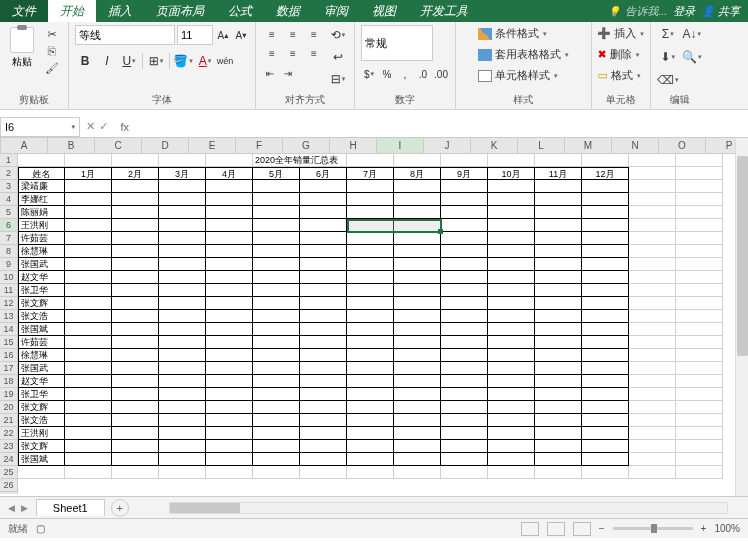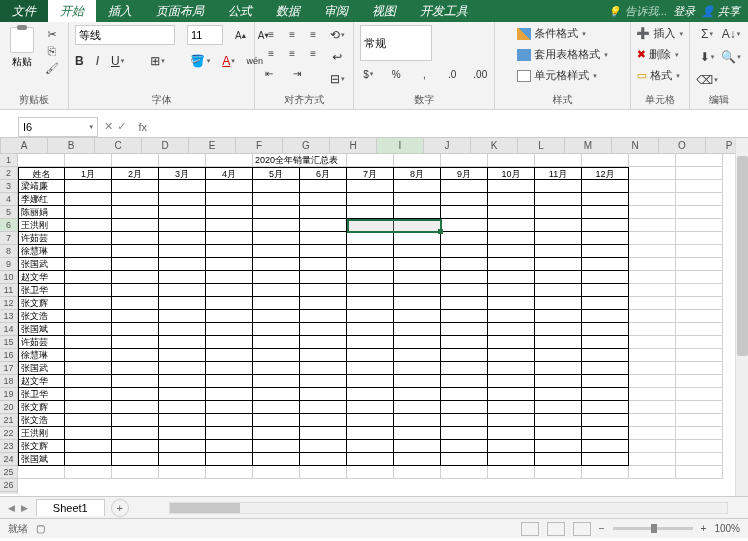--- a/index.html
+++ b/index.html
@@ -18,21 +18,21 @@
 .group { border-right: 1px solid #d4d4d4; padding: 3px 6px 1px; display: flex; flex-direction: column; }
 .group-label { text-align: center; font-size: 10px; color: #555; margin-top: auto; padding: 1px 0; }
 .group-body { flex: 1; display: flex; gap: 4px; }
 
 .clipboard .paste-big { display: flex; flex-direction: column; align-items: center; gap: 2px; padding: 2px 4px; }
 .paste-icon { width: 24px; height: 26px; background: #fff; border: 1px solid #ccc; border-radius: 2px; position: relative; }
 .paste-icon::before { content: ""; position: absolute; top: -3px; left: 6px; width: 10px; height: 5px; background: #888; border-radius: 2px; }
 .clip-side { display: flex; flex-direction: column; gap: 2px; padding: 2px; }
 .small-icon { width: 16px; height: 15px; display: flex; align-items: center; justify-content: center; font-size: 11px; color: #444; }
 
-.font-row { display: flex; gap: 12px; align-items: center; margin-bottom: 2px; }
+.font-row { display: flex; gap: 2px; align-items: center; margin-bottom: 2px; }
 .font-select { width: 100px; height: 20px; border: 1px solid #ccc; background: #fff; font-size: 11px; padding: 0 3px; }
 .size-select { width: 36px; height: 20px; border: 1px solid #ccc; background: #fff; font-size: 11px; padding: 0 3px; }
 .btn { width: 20px; height: 20px; display: flex; align-items: center; justify-content: center; font-size: 12px; color: #333; }
 .btn.sm { width: 16px; height: 18px; font-size: 10px; }
 .divider { width: 1px; height: 16px; background: #ccc; margin: 0 1px; }
 .dropdown-arrow { font-size: 7px; color: #666; margin-left: 1px; }
 
 .align-grid { display: grid; grid-template-columns: repeat(3, 20px); gap: 1px; }
 .align-btn { width: 20px; height: 18px; display: flex; align-items: center; justify-content: center; font-size: 10px; color: #444; }
 
@@ -43,21 +43,21 @@
 .cond-fmt { background: linear-gradient(45deg, #e8a33d 50%, #5b9bd5 50%); }
 .tbl-fmt { background: #5b9bd5; }
 .cell-fmt { background: #fff; border: 1px solid #888; }
 
 .cell-row { display: flex; align-items: center; gap: 3px; padding: 1px 0; font-size: 11px; color: #333; white-space: nowrap; }
 .ins-icon { color: #217346; font-size: 11px; }
 
 .edit-grid { display: grid; grid-template-columns: 22px 22px; gap: 2px; }
 .edit-btn { width: 22px; height: 18px; display: flex; align-items: center; justify-content: center; font-size: 12px; color: #444; }
 
-.namebox-row { display: flex; height: 22px; border-bottom: 1px solid #ccc; background: #fff; margin-top: 6px; align-items: center; padding-left: 18px; }
+.namebox-row { display: flex; height: 22px; border-bottom: 1px solid #ccc; background: #fff; margin-top: 6px; align-items: center; }
 .namebox { width: 80px; height: 20px; border: 1px solid #ccc; font-size: 11px; padding: 0 4px; display: flex; align-items: center; justify-content: space-between; }
 .fx-btns { display: flex; gap: 4px; padding: 0 6px; color: #888; }
 .fx-label { color: #666; padding: 0 6px; font-size: 11px; }
 .formula-bar { flex: 1; height: 20px; border: none; font-size: 11px; padding: 0 4px; }
 
 .sheet-area { position: relative; height: 358px; overflow: hidden; background: #fff; }
 .col-headers { display: flex; height: 16px; background: #e6e6e6; border-bottom: 1px solid #ccc; }
 .corner { width: 18px; border-right: 1px solid #ccc; background: #e6e6e6; }
 .col-h { width: 47px; text-align: center; font-size: 10px; color: #555; border-right: 1px solid #ccc; line-height: 16px; }
 .col-h.sel { background: #d4e6d4; }

